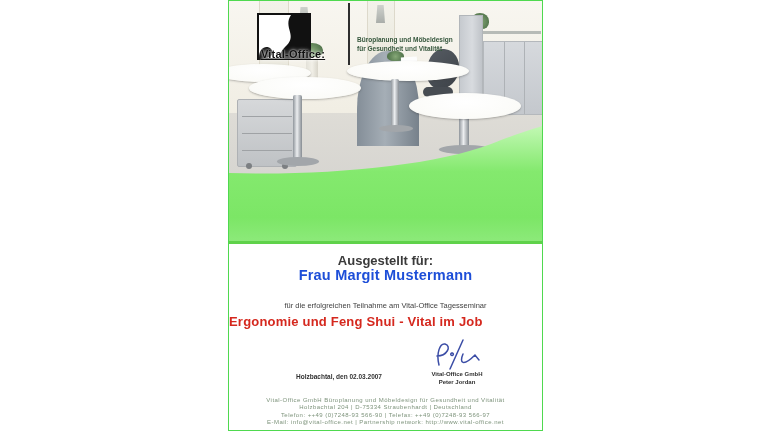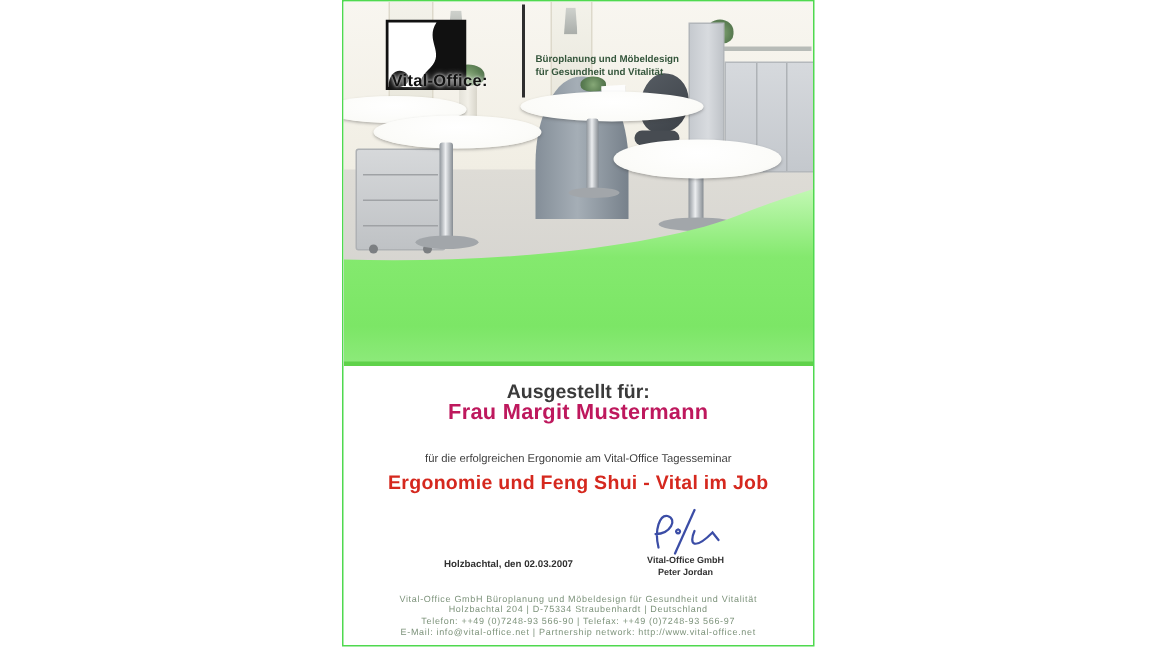--- a/index.html
+++ b/index.html
@@ -61,28 +61,28 @@
 
   
   .swoosh { position:absolute; left:0; top:0; width:313px; height:243px; }
   .urkunde { position:absolute; left:0; right:0; top:183px; text-align:center;
     color:#ffffff; font-size:30px; letter-spacing:11px; text-indent:11px; font-weight:normal;
     text-shadow:0 1px 1px rgba(30,120,30,.25); }
 
   
   .logo-box { position:absolute; left:28px; top:12px; width:54px; height:47px; }
   .logo-text { position:absolute; left:32px; top:47px; font-size:11px; font-weight:bold; color:#111;
-    text-shadow:0 0 2px rgba(255,255,255,.9), 0 0 4px rgba(255,255,255,.8); letter-spacing:.2px; }
+    text-shadow:0 0 2px rgba(255,255,255,.9), 0 0 4px rgba(255,255,255,.8); letter-spacing:.2px;text-decoration:underline; }
   .tagline { position:absolute; left:128px; top:35px; font-size:6.5px; line-height:8.5px; color:#35563c; font-weight:bold; }
 
   
   .issued { position:absolute; left:0; right:0; top:252px; text-align:center; font-size:13px; font-weight:bold; color:#3a3a3a; }
-  .recipient { position:absolute; left:0; right:0; top:266px; text-align:center; font-size:14.5px; font-weight:bold; color:#be185d; letter-spacing:.2px; }
+  .recipient { position:absolute; left:0; right:0; top:266px; text-align:center; font-size:14.5px; font-weight:bold; color:#1d4ed8; letter-spacing:.2px; }
   .intro { position:absolute; left:0; right:0; top:300px; text-align:center; font-size:7.5px; color:#3f3f3f; }
-  .seminar { position:absolute; left:0; right:0; top:313px; text-align:center; font-size:13px; font-weight:bold; color:#d5281e; letter-spacing:.2px; }
+  .seminar { position:absolute; left:0; right:0; top:313px; text-align:left; font-size:13px; font-weight:bold; color:#d5281e; letter-spacing:.2px; }
 
   .place-date { position:absolute; left:50px; top:372px; width:120px; text-align:center; font-size:6.5px; font-weight:bold; color:#313131; }
   .sig-block { position:absolute; left:178px; top:338px; width:100px; text-align:center; }
   .sig-svg { display:block; margin:0 auto; }
   .sig-company { font-size:6px; font-weight:bold; color:#313131; line-height:7.5px; }
   .sig-name { font-size:6px; font-weight:bold; color:#313131; line-height:7.5px; }
 
   .footer { position:absolute; left:8px; right:8px; top:396px; text-align:center;
     font-size:6px; line-height:7.3px; letter-spacing:.45px; color:#7d937b; }
 </style>
@@ -151,21 +151,21 @@
       </svg>
       <div class="logo-text">Vital-Office:</div>
       <div class="tagline">
         <div>Büroplanung und Möbeldesign</div>
         <div>für Gesundheit und Vitalität</div>
       </div>
     </div>
 
     <div class="issued">Ausgestellt für:</div>
     <div class="recipient">Frau Margit Mustermann</div>
-    <div class="intro">für die erfolgreichen Ergonomie am Vital-Office Tagesseminar</div>
+    <div class="intro">für die erfolgreichen Teilnahme am Vital-Office Tagesseminar</div>
     <div class="seminar">Ergonomie und Feng Shui - Vital im Job</div>
 
     <div class="place-date">Holzbachtal, den 02.03.2007</div>
 
     <div class="sig-block">
       <svg class="sig-svg" width="56" height="32" viewBox="0 0 56 32">
         <g stroke="#3b4da6" stroke-width="1.5" fill="none" stroke-linecap="round">
           <path d="M10,26 C7,14 11,4 16,5 C23,7 18,17 8,17"></path>
           <path d="M23,14 a1.3,1.3 0 1,0 0.1,0"></path>
           <path d="M34,1 L21,30"></path>

